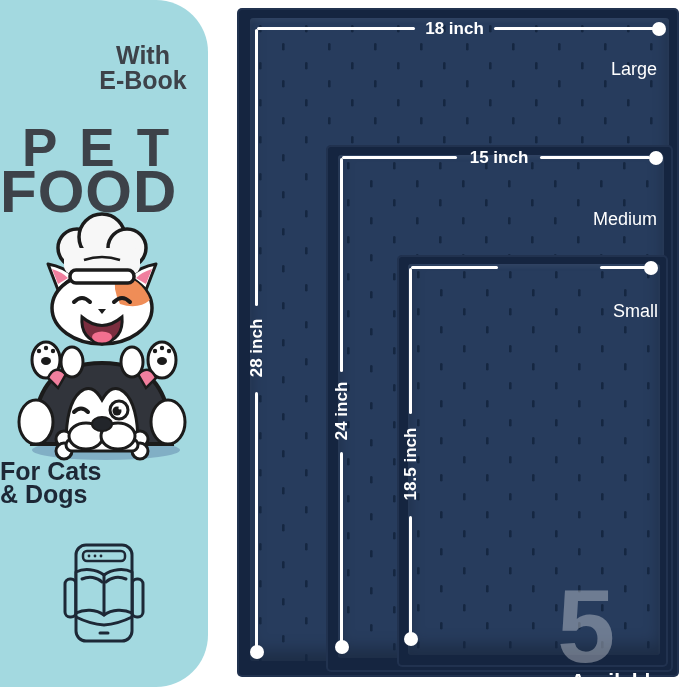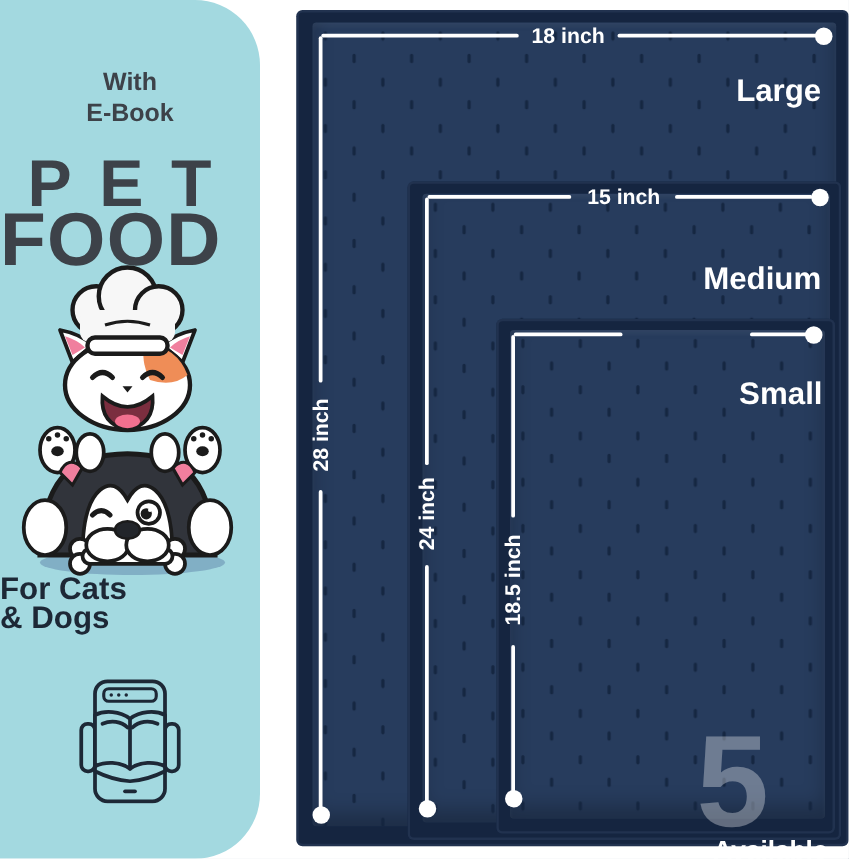--- a/index.html
+++ b/index.html
@@ -1,22 +1,22 @@
 <!DOCTYPE html>
 <html><head>
 <meta charset="utf-8">
 <style>
   html,body{margin:0;padding:0;background:#ffffff;}
   .stage{position:relative;width:679px;height:687px;background:#ffffff;overflow:hidden;
          font-family:"Liberation Sans",sans-serif;}
   
   .sidebar{position:absolute;left:0;top:0;width:208px;height:687px;background:#a3d9e0;
            border-radius:0 52px 52px 0;}
-  .with-ebook{position:absolute;top:54px;left:0;width:100%;text-align:center;
-              font-size:20px;font-weight:bold;line-height:25px;color:#3d4249;white-space:pre-line;}
+  .with-ebook{position:absolute;top:43px;left:0;width:100%;text-align:center;
+              font-size:25px;font-weight:bold;line-height:25px;color:#3d4249;white-space:pre-line;padding-left:39px;}
   .cookbook{position:absolute;top:102px;left:24px;width:161px;height:23px;background:#3d4249;
             color:#ffffff;font-size:19px;font-weight:bold;line-height:23px;text-align:center;}
   .pet-title{position:absolute;top:126px;left:0;width:100%;text-align:left;color:#3d4249;font-weight:bold;}
   .pet-title .l1{font-size:53px;line-height:44px;letter-spacing:22px;padding-left:22px;}
   .pet-title .l2{font-size:60px;line-height:44px;letter-spacing:1px;}
   .pets{position:absolute;left:14px;top:212px;width:180px;height:250px;}
   .for-pets{position:absolute;top:460px;left:0;width:100%;font-size:25px;
             font-weight:bold;line-height:23px;color:#1d2836;white-space:pre-line;}
   .ebook-icon{position:absolute;top:543px;left:62px;width:84px;height:100px;}
   
@@ -29,21 +29,21 @@
            box-shadow:inset 0 3px 4px rgba(255,255,255,.05), inset 0 -10px 16px rgba(0,0,0,.25);}
   .mat-large .surface{left:13px;top:10px;right:10px;bottom:16px;}
   .mat-medium .surface{left:12px;top:10px;right:9px;bottom:14px;}
   .mat-small .surface{left:11px;top:9px;right:8px;bottom:12px;}
   .texture{position:absolute;inset:0;width:100%;height:100%;opacity:.9;}
   
   .mline{position:absolute;background:#ffffff;border-radius:2px;}
   .mdot{position:absolute;width:14px;height:14px;border-radius:50%;background:#ffffff;}
   .mlabel{position:absolute;color:#ffffff;font-weight:bold;font-size:17px;text-align:center;white-space:nowrap;}
   .vlabel{transform:translate(-50%,-50%) rotate(-90deg);}
-  .szlabel{position:absolute;color:#ffffff;font-weight:bold;font-size:25px;}
+  .szlabel{position:absolute;color:#ffffff;font-weight:normal;font-size:18px;}
   .lw-a{left:257px;top:27px;width:158px;height:3px;} .lw-b{left:494px;top:27px;width:160px;height:3px;}
   .lw-dot{left:652px;top:22px;} .lw-label{left:407px;top:19px;width:95px;}
   .lh-a{left:255px;top:29px;width:3px;height:277px;} .lh-b{left:255px;top:392px;width:3px;height:255px;}
   .lh-dot{left:250px;top:645px;} .lh-label{left:257px;top:348px;}
   .large-name{top:59px;right:22px;}
   .mw-a{left:342px;top:156px;width:115px;height:3px;} .mw-b{left:540px;top:156px;width:110px;height:3px;}
   .mw-dot{left:649px;top:151px;} .mw-label{left:455px;top:148px;width:88px;}
   .mh-a{left:340px;top:158px;width:3px;height:214px;} .mh-b{left:340px;top:452px;width:3px;height:190px;}
   .mh-dot{left:335px;top:640px;} .mh-label{left:342px;top:411px;}
   .medium-name{top:173px;right:22px;margin-top:36px;}

